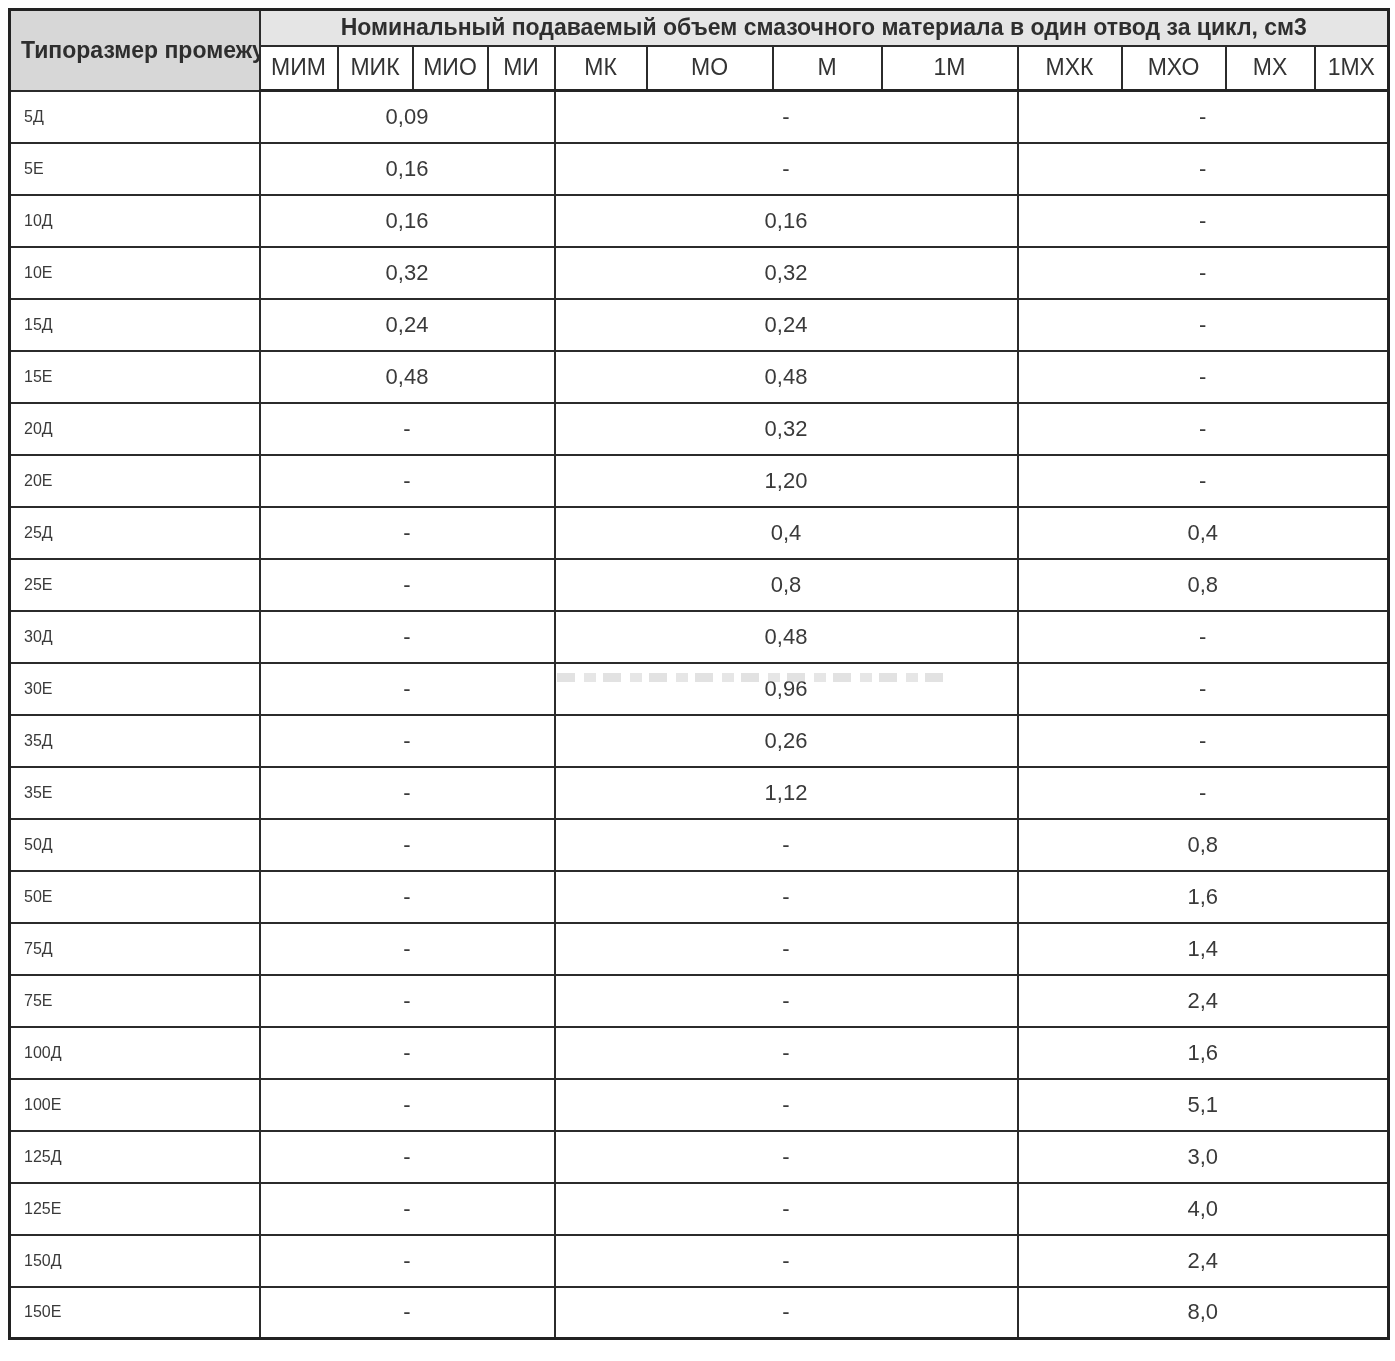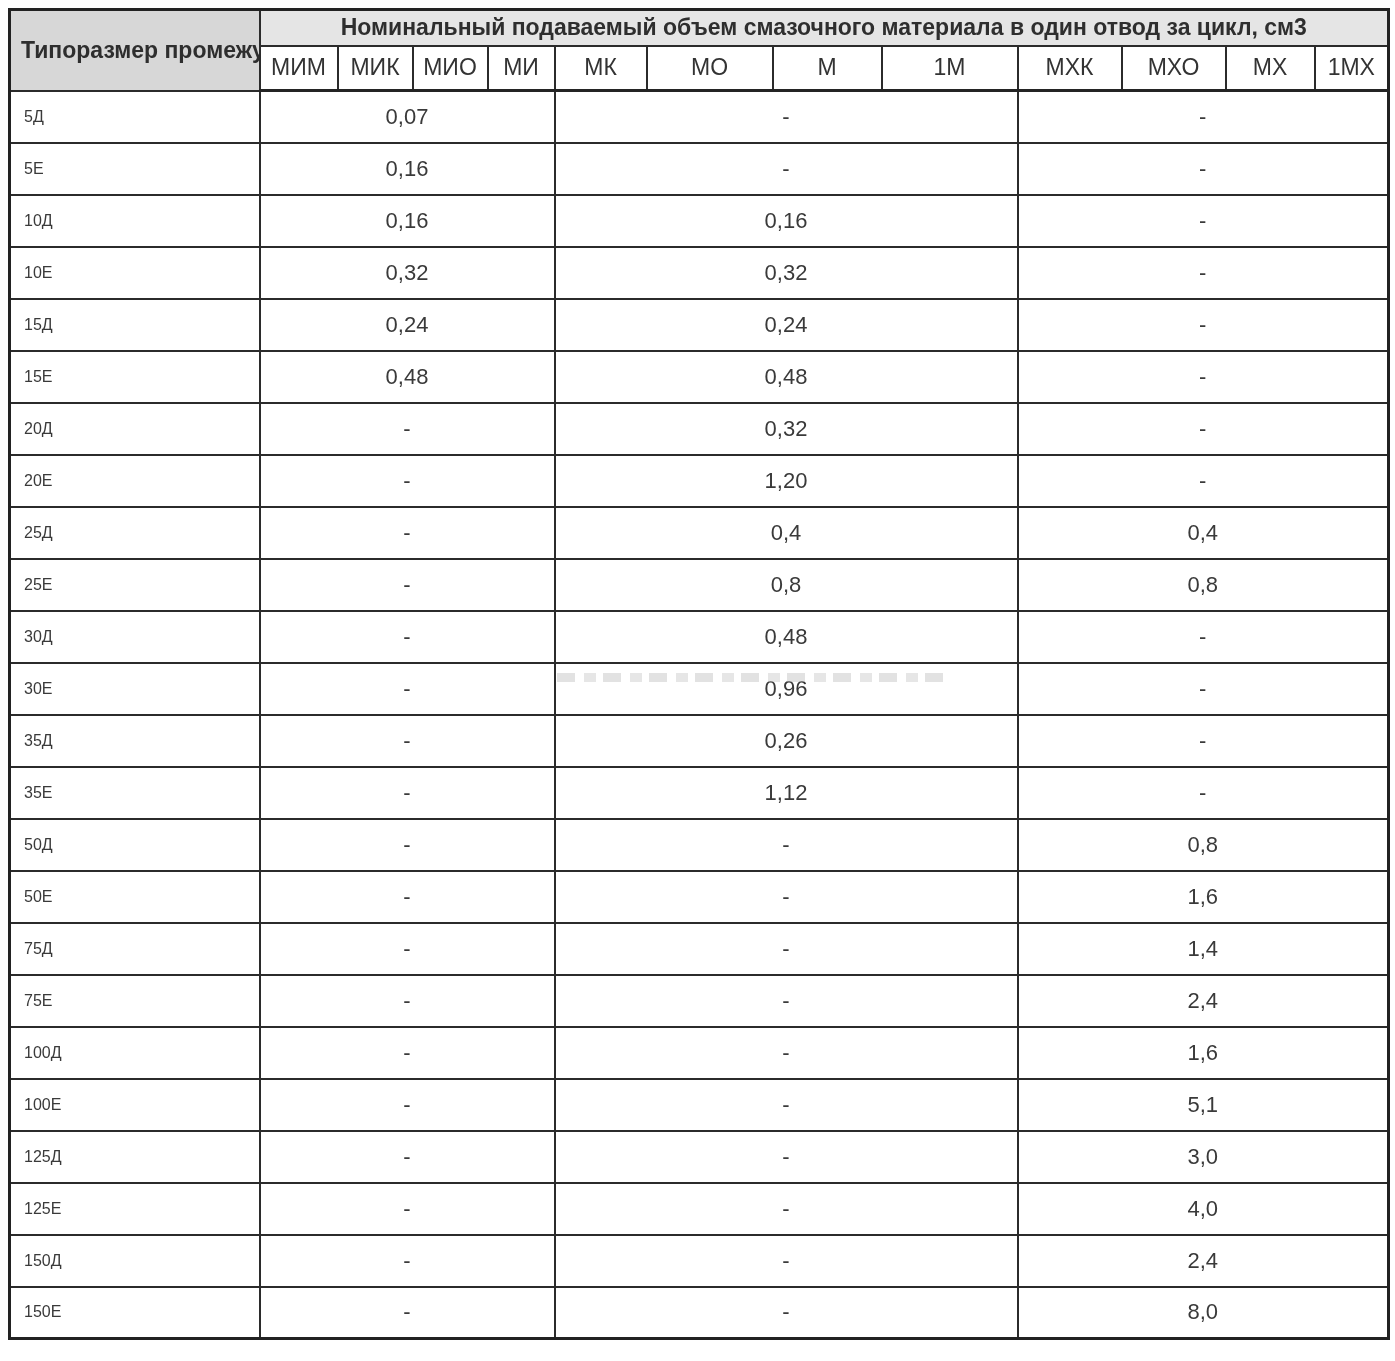--- a/index.html
+++ b/index.html
@@ -144,21 +144,21 @@
         <th class="col-cell">МХК</th>
         <th class="col-cell">МХО</th>
         <th class="col-cell">МХ</th>
         <th class="col-cell">1МХ</th>
       </tr>
     </thead>
 
     <tbody>
         <tr>
           <td class="label-cell">5Д</td>
-          <td class="value-cell" colspan="4">0,07</td>
+          <td class="value-cell" colspan="4">0,09</td>
           <td class="value-cell" colspan="4">-</td>
           <td class="value-cell" colspan="4">-</td>
         </tr>
         <tr>
           <td class="label-cell">5Е</td>
           <td class="value-cell" colspan="4">0,16</td>
           <td class="value-cell" colspan="4">-</td>
           <td class="value-cell" colspan="4">-</td>
         </tr>
         <tr>

